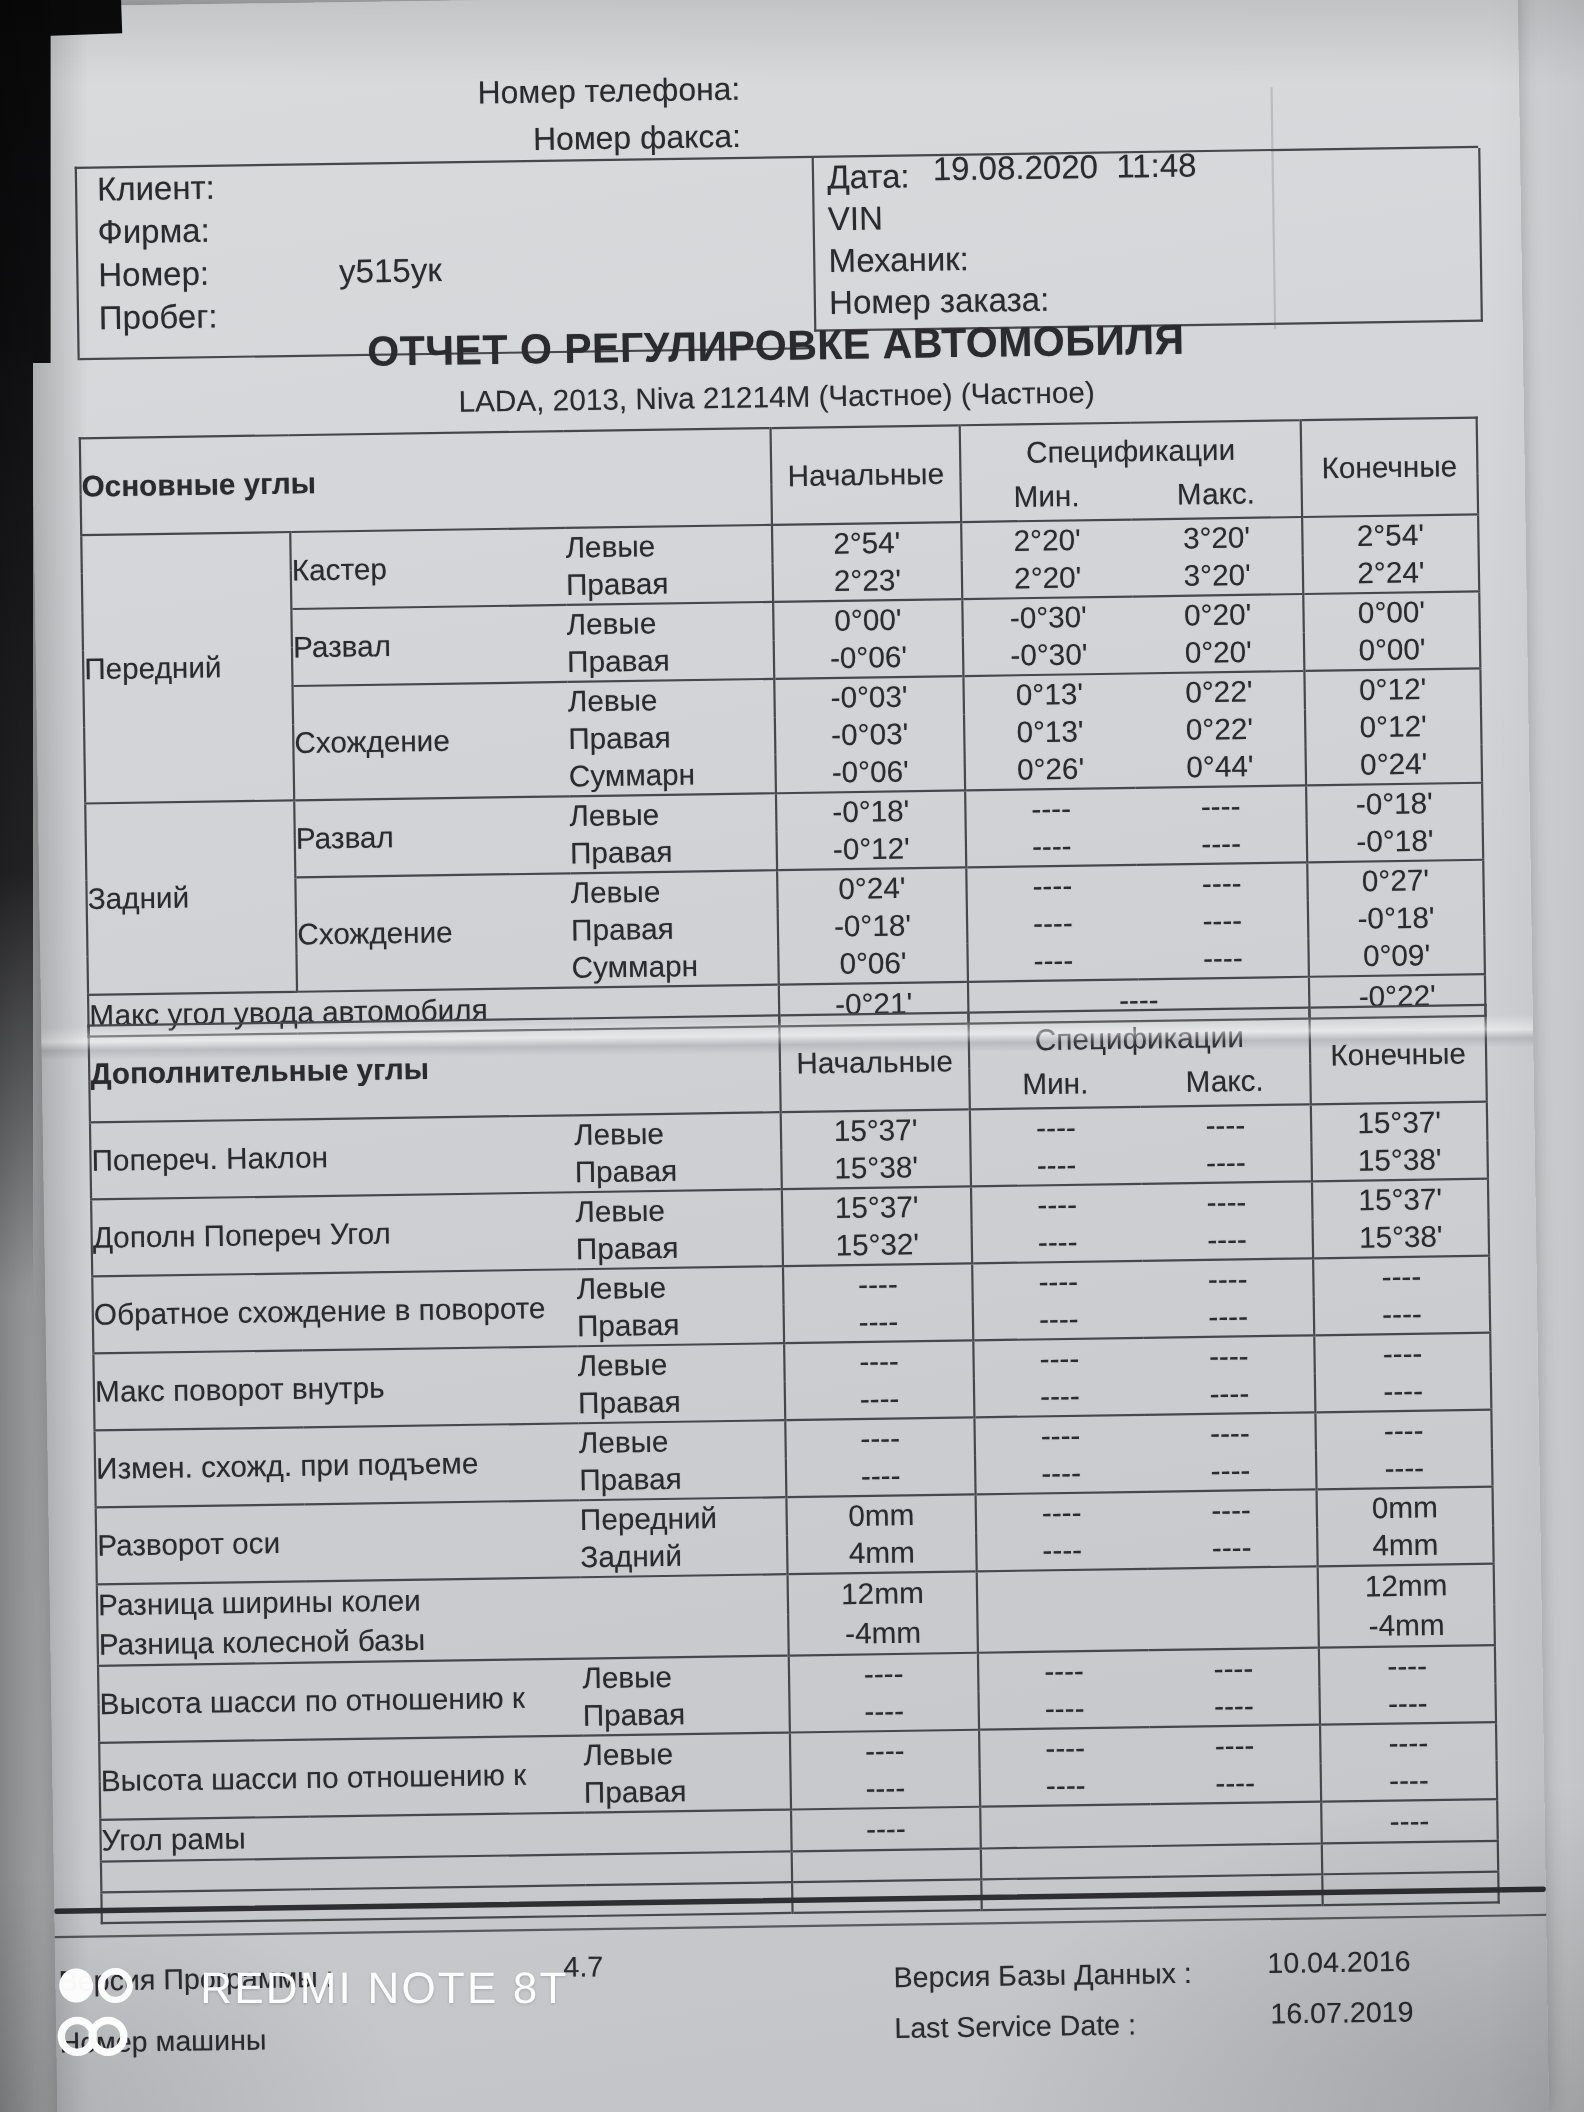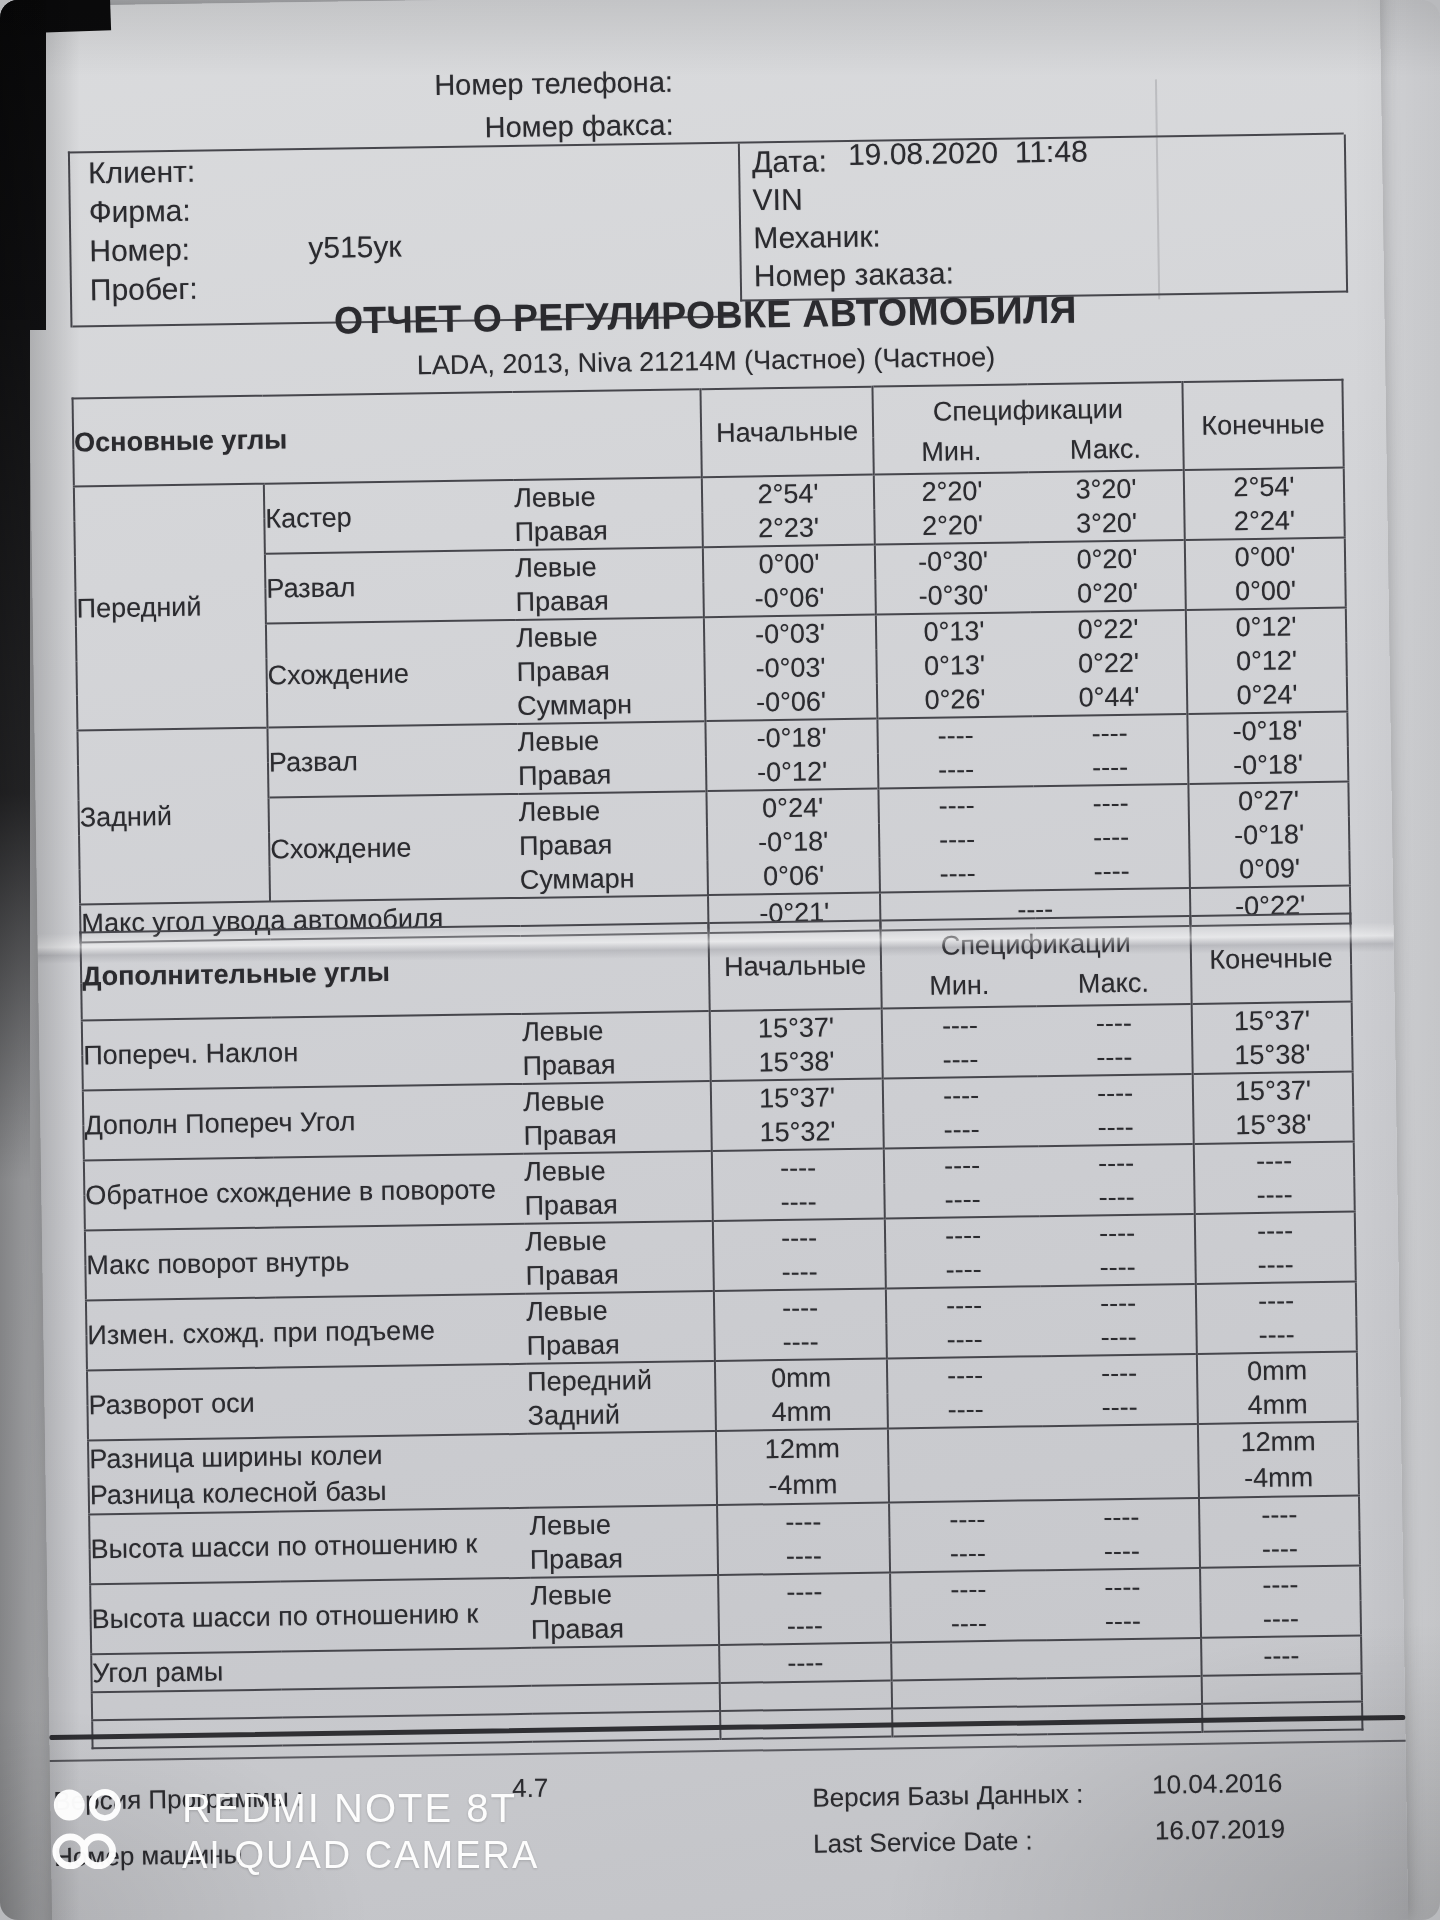--- a/index.html
+++ b/index.html
@@ -1,19 +1,19 @@
 <!DOCTYPE html>
 <html><head>
 <meta charset="utf-8">
 <style>
   :root{ --ln:#46464c; --ink:#2b2b2f; }
   html,body{margin:0;padding:0;background:#b9babd;}
   .photo{position:relative;width:1440px;height:1920px;overflow:hidden;
     background:linear-gradient(100deg,#b6b7ba 0%,#c6c7ca 35%,#d4d5d8 75%,#cfd0d3 100%);
-    font-family:"Liberation Sans", sans-serif;color:var(--ink);border-radius:18px;}
+    font-family:"Liberation Sans", sans-serif;color:var(--ink);}
   .paper{position:absolute;left:38px;top:-4px;width:1356px;height:1934px;
     background:linear-gradient(172deg,#dadbdd 0%,#d4d5d8 28%,#cdced2 58%,#c7c8cc 85%,#c2c3c7 100%);
     transform:rotate(-0.85deg);box-shadow:0 0 18px rgba(0,0,0,0.25);}
   .paper *{text-shadow:0 0 1px rgba(70,70,75,0.45);}
   
   .phonefax{position:absolute;top:64px;left:0;width:648px;text-align:right;font-size:29px;line-height:43px;}
   
   .cbox{position:absolute;left:42px;top:146px;width:1274px;height:174px;border-top:2px solid var(--ln);border-left:2px solid var(--ln);}
   .cbox .lcell{position:absolute;left:0;top:0;width:668px;height:172px;border-bottom:2px solid var(--ln);}
   .cbox .rcell{position:absolute;left:668px;top:0;width:604px;height:156px;border-left:2px solid var(--ln);border-right:2px solid var(--ln);border-bottom:2px solid var(--ln);}
@@ -429,16 +429,15 @@
 
   <div class="wm">
     <svg width="106" height="92" viewBox="0 0 110 92">
       <circle cx="20" cy="18" r="16" fill="#ffffff"></circle>
       <circle cx="57" cy="18" r="13.5" fill="none" stroke="#ffffff" stroke-width="6"></circle>
       <circle cx="21" cy="66" r="15" fill="none" stroke="#ffffff" stroke-width="7"></circle>
       <circle cx="50" cy="66" r="15" fill="none" stroke="#ffffff" stroke-width="7"></circle>
     </svg>
     <div class="wm-text">
       <div class="wm-l1">REDMI NOTE 8T</div>
-      <div class="wm-l2">AI QUAD CAMERA</div>
     </div>
   </div>
 </div>
 
 </body></html>

